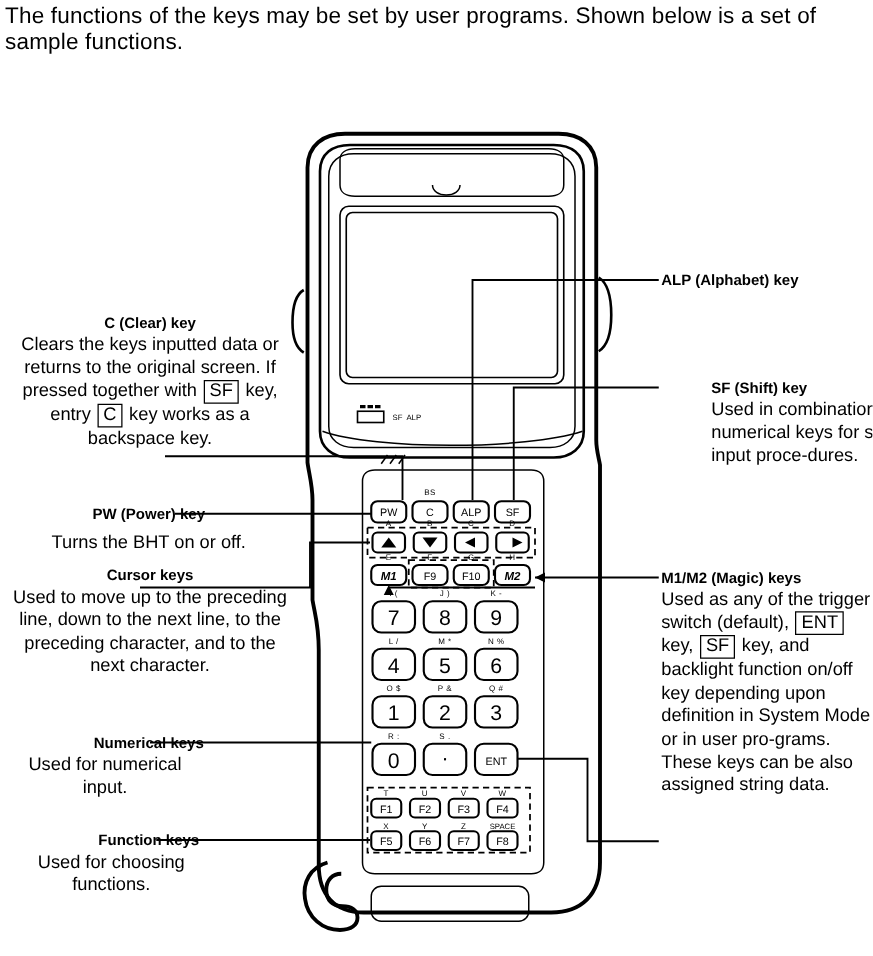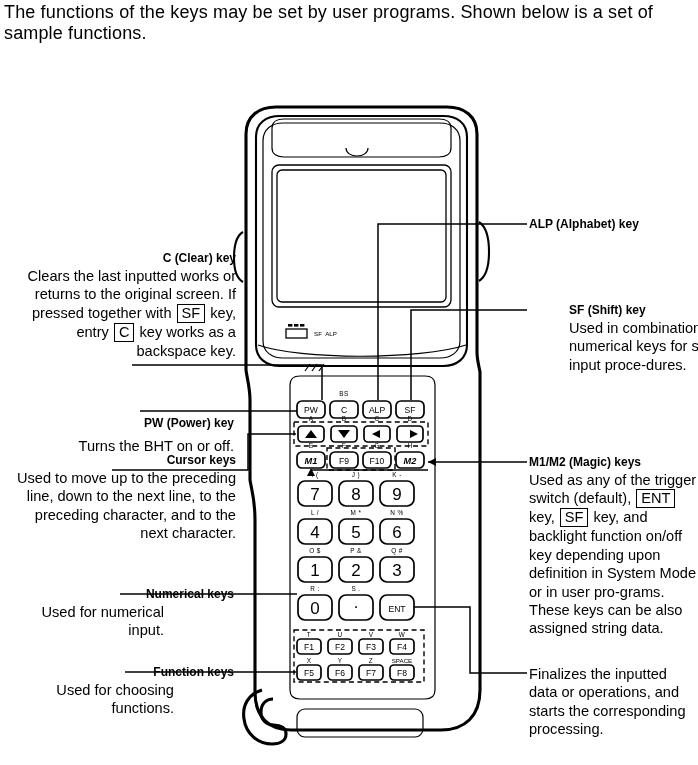--- a/index.html
+++ b/index.html
@@ -32,21 +32,21 @@
   .ann .hd {
     font-weight: bold;
     font-size: 12px;
     line-height: 17px;
     white-space: nowrap;
   }
   .ann .bd {
     font-size: 14.6px;
     line-height: 18.4px;
   }
-  .left  { text-align: right; }
+  .left  { text-align: center; }
   .right { text-align: left; }
 
   
   .kref {
     display: inline-block;
     border: 1.6px solid #000;
     padding: 0 4px 1px 4px;
     line-height: 16px;
     font-size: 14.6px;
     margin: 0 1px;
@@ -333,24 +333,24 @@
     <polygon points="428,462 436,458 436,466" fill="#000"></polygon>
 
     <path class="leader" d="M428,470 L311,470 L311,470"></path>
     <polygon points="311,468 307,476 315,476" fill="#000"></polygon>
 
     <path class="leader" d="M527,673 L470,673 L470,607 L414,607"></path>
   </svg>
 
   <div class="ann left" style="left:4px; top:250px; width:232px;">
     <div class="hd">C (Clear) key</div>
-    <div class="bd"><span>Clears the last inputted works or returns to the original screen.  If pressed together with </span><span class="kref">SF</span><span> key, entry </span><span class="kref">C</span><span> key works as a backspace key.</span></div>
-  </div>
-
-  <div class="ann left" style="left:4px; top:403px; width:230px;margin-top:12px;">
+    <div class="bd"><span>Clears the keys inputted data or returns to the original screen.  If pressed together with </span><span class="kref">SF</span><span> key, entry </span><span class="kref">C</span><span> key works as a backspace key.</span></div>
+  </div>
+
+  <div class="ann left" style="left:4px; top:403px; width:230px;">
     <div class="hd">PW (Power) key</div>
     <div class="bd" style="margin-top:5px;">Turns the BHT on or off.</div>
   </div>
 
   <div class="ann left" style="left:4px; top:452px; width:232px;">
     <div class="hd">Cursor keys</div>
     <div class="bd">Used to move up to the preceding line, down to the next line, to the preceding character, and to the next character.</div>
   </div>
 
   <div class="ann left" style="left:4px; top:586px; width:230px;">
@@ -371,16 +371,15 @@
     <div class="hd">SF (Shift) key</div>
     <div class="bd">Used in combination with numerical keys for special input proce-dures.</div>
   </div>
 
   <div class="ann right" style="left:529px; top:454px; width:170px;">
     <div class="hd">M1/M2 (Magic) keys</div>
     <div class="bd"><span>Used as any of the trigger switch (default), </span><span class="kref">ENT</span><span> key, </span><span class="kref">SF</span><span> key, and backlight function on/off key depending upon definition in System Mode or in user pro-grams.  These keys can be also assigned string data.</span></div>
   </div>
 
   <div class="ann right" style="left:529px; top:665px; width:170px;">
-    <div class="bd">Finalizes the inputted data or operations, and starts the corresponding processing.</div>
   </div>
 
 </div>
 
 </body></html>

